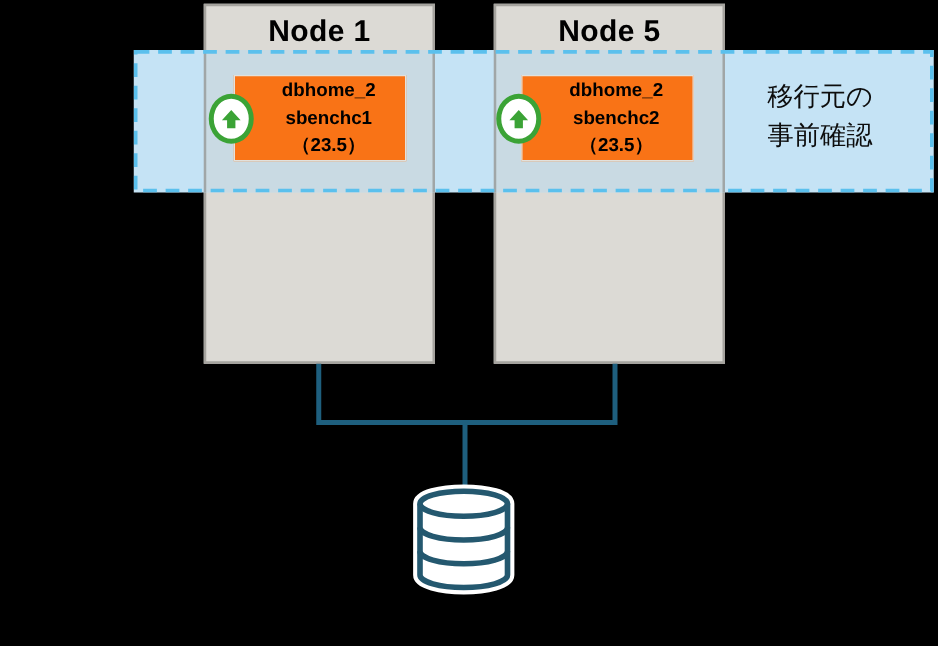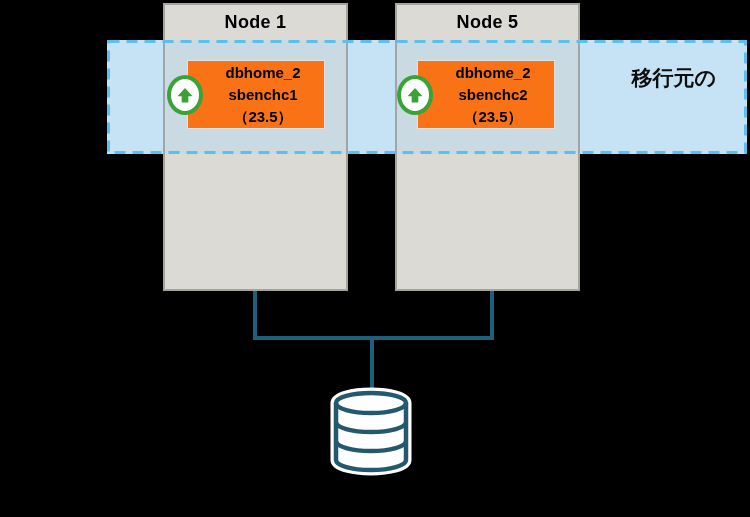--- a/index.html
+++ b/index.html
@@ -25,21 +25,21 @@
     background: #dcdad5;
     border: 2px solid #a5a39e;
     box-sizing: border-box;
     z-index: 1;
   }
   .node--1 { left: 163px; }
   .node--2 { left: 395px; }
   .node-title {
     margin-top: 7px;
     text-align: center;
-    font-size: 18px;
+    font-size: 24px;
     font-weight: bold;
     color: #000000;
     letter-spacing: 0.3px;
   }
 
   
   .band {
     position: absolute;
     left: 107px;
     top: 40px;
@@ -65,25 +65,25 @@
     left: 0; top: 0;
     width: 640px;
     height: 114px;
     pointer-events: none;
   }
   .band-label {
     position: absolute;
     left: 489px;
     top: 22px;
     width: 120px;
-    text-align: right;
+    text-align: center;
     font-size: 21px;
     line-height: 31px;
     color: #0d0d0d;
-    font-weight: 700;
+    font-weight: 400;
   }
 
   
   .dbcard {
     position: absolute;
     top: 60px;
     width: 138px;
     height: 69px;
     background: #f97316;
     border: 1px solid #e3e1dc;
@@ -169,20 +169,21 @@
   </svg>
 
   <div class="band">
     <div class="band-tint band-tint--1"></div>
     <div class="band-tint band-tint--2"></div>
     <svg class="band-border-svg" viewBox="0 0 640 114">
       <rect x="1.5" y="1.5" width="637" height="111" fill="none" stroke="#5bc0ed" stroke-width="3" stroke-dasharray="11 7"></rect>
     </svg>
     <div class="band-label">
       <div>移行元の</div>
+      <div>事前確認</div>
     </div>
   </div>
 
   <div class="dbcard dbcard--1">
     <div>dbhome_2</div>
     <div>sbenchc1</div>
     <div>（23.5）</div>
   </div>
 
   <div class="dbcard dbcard--2">

